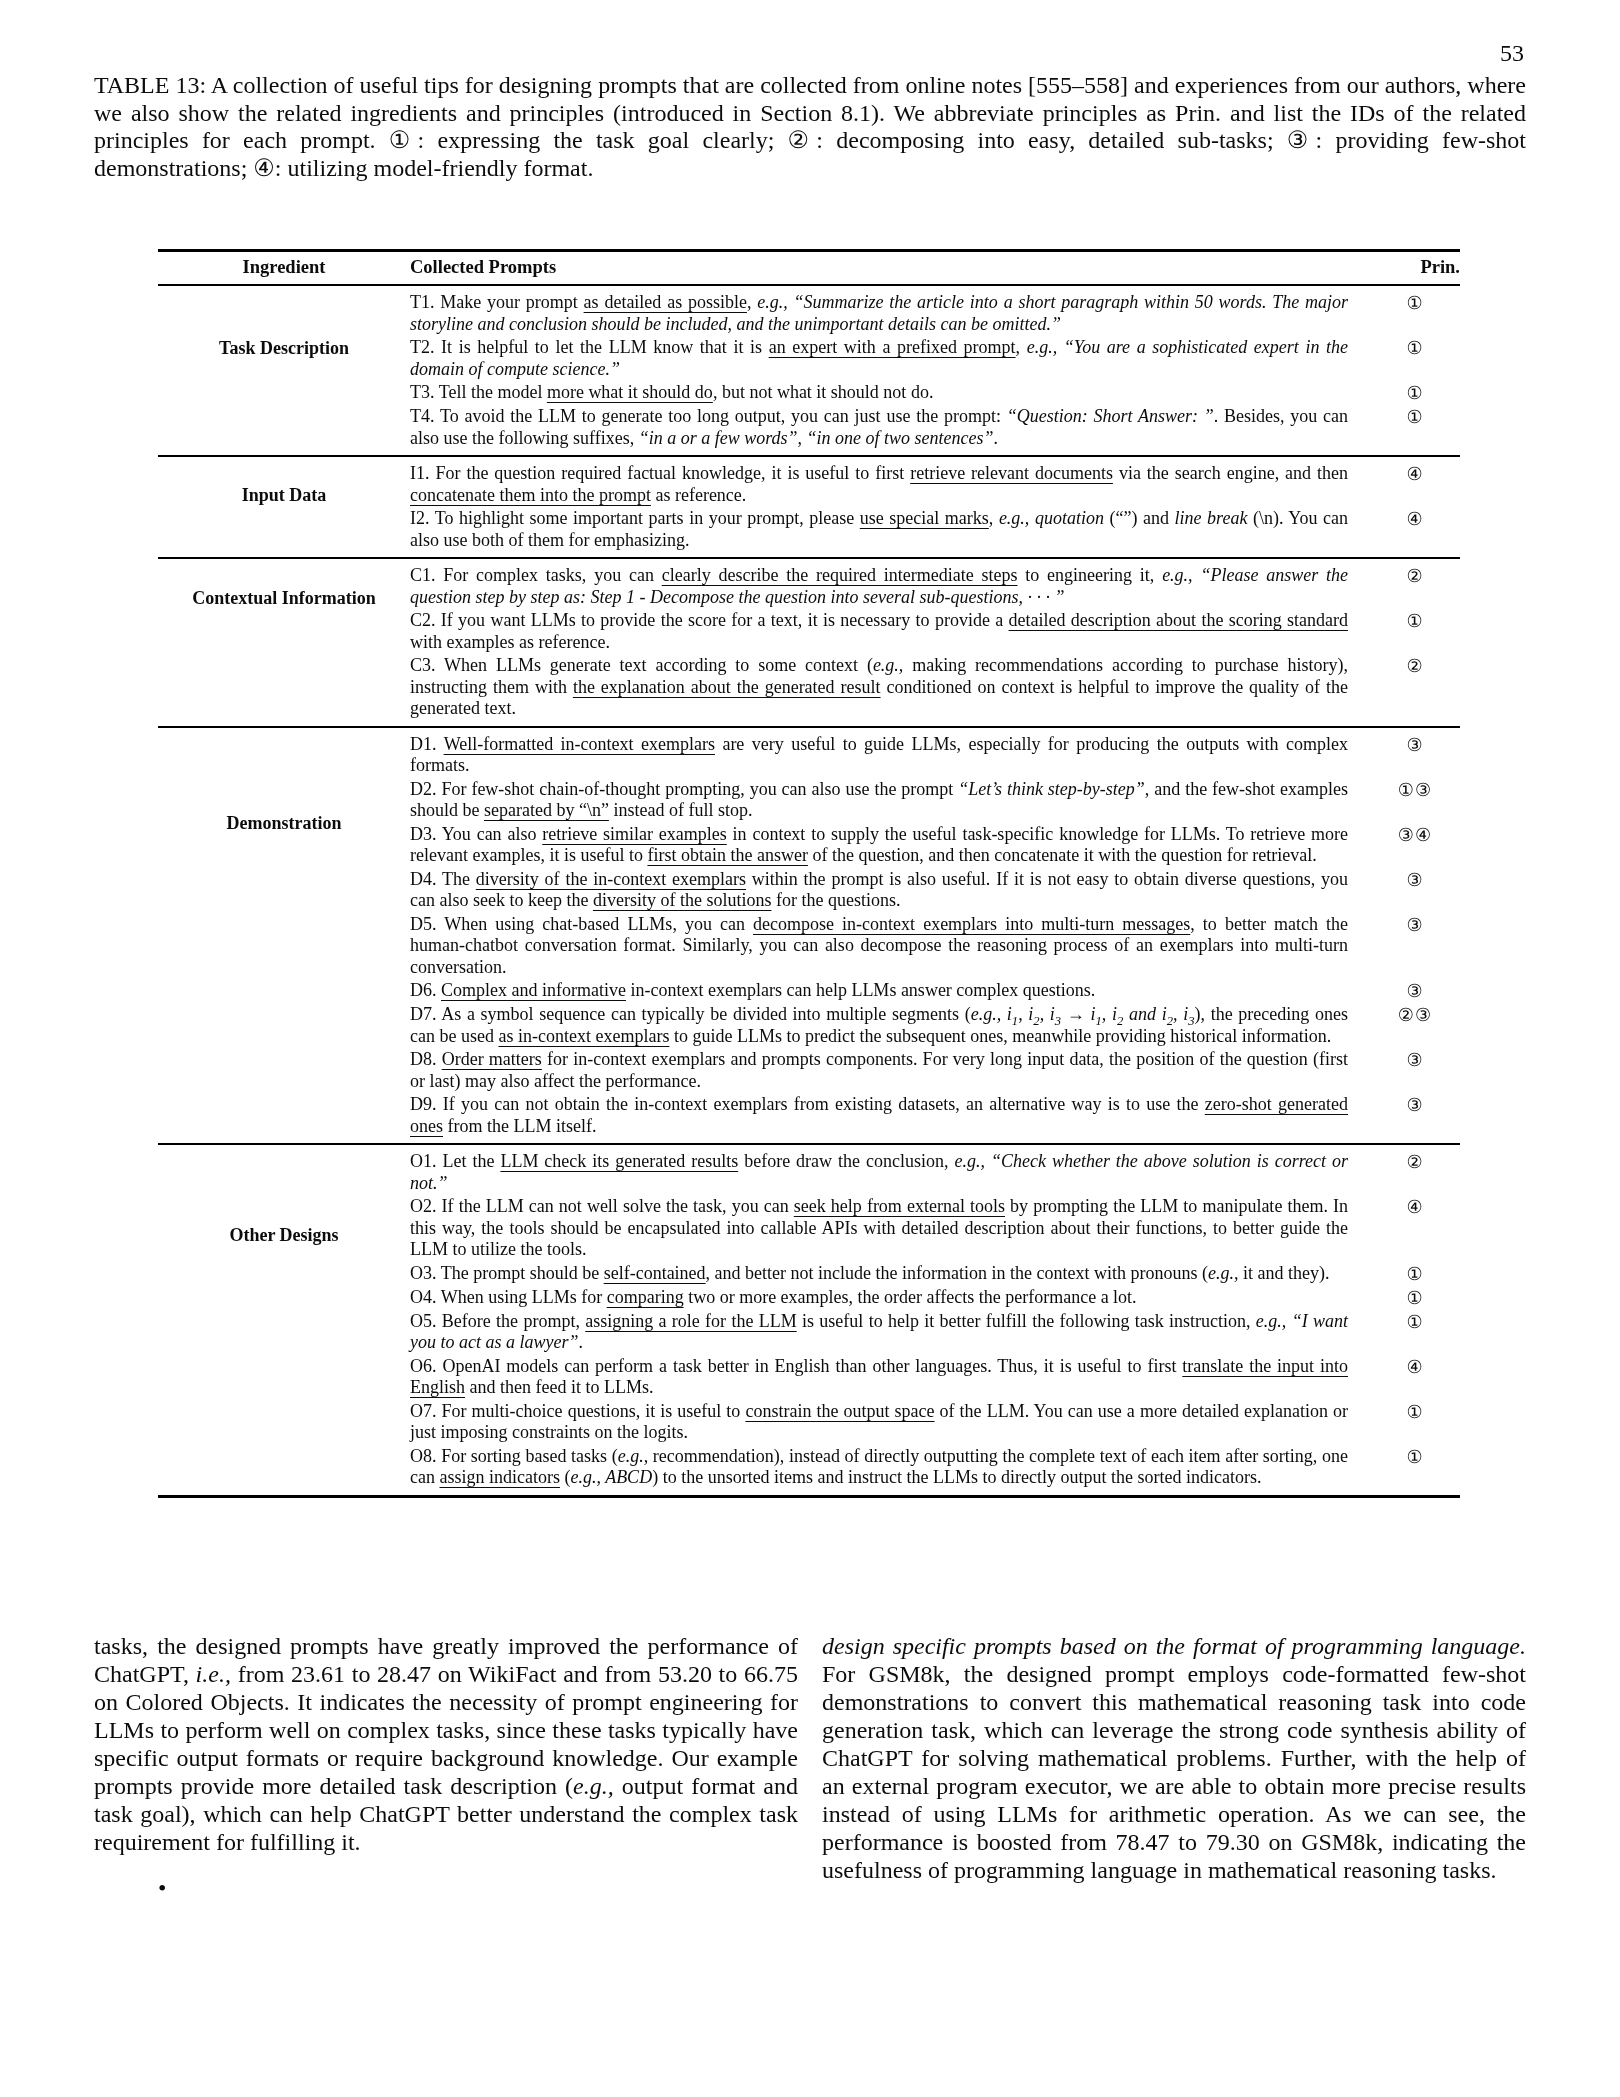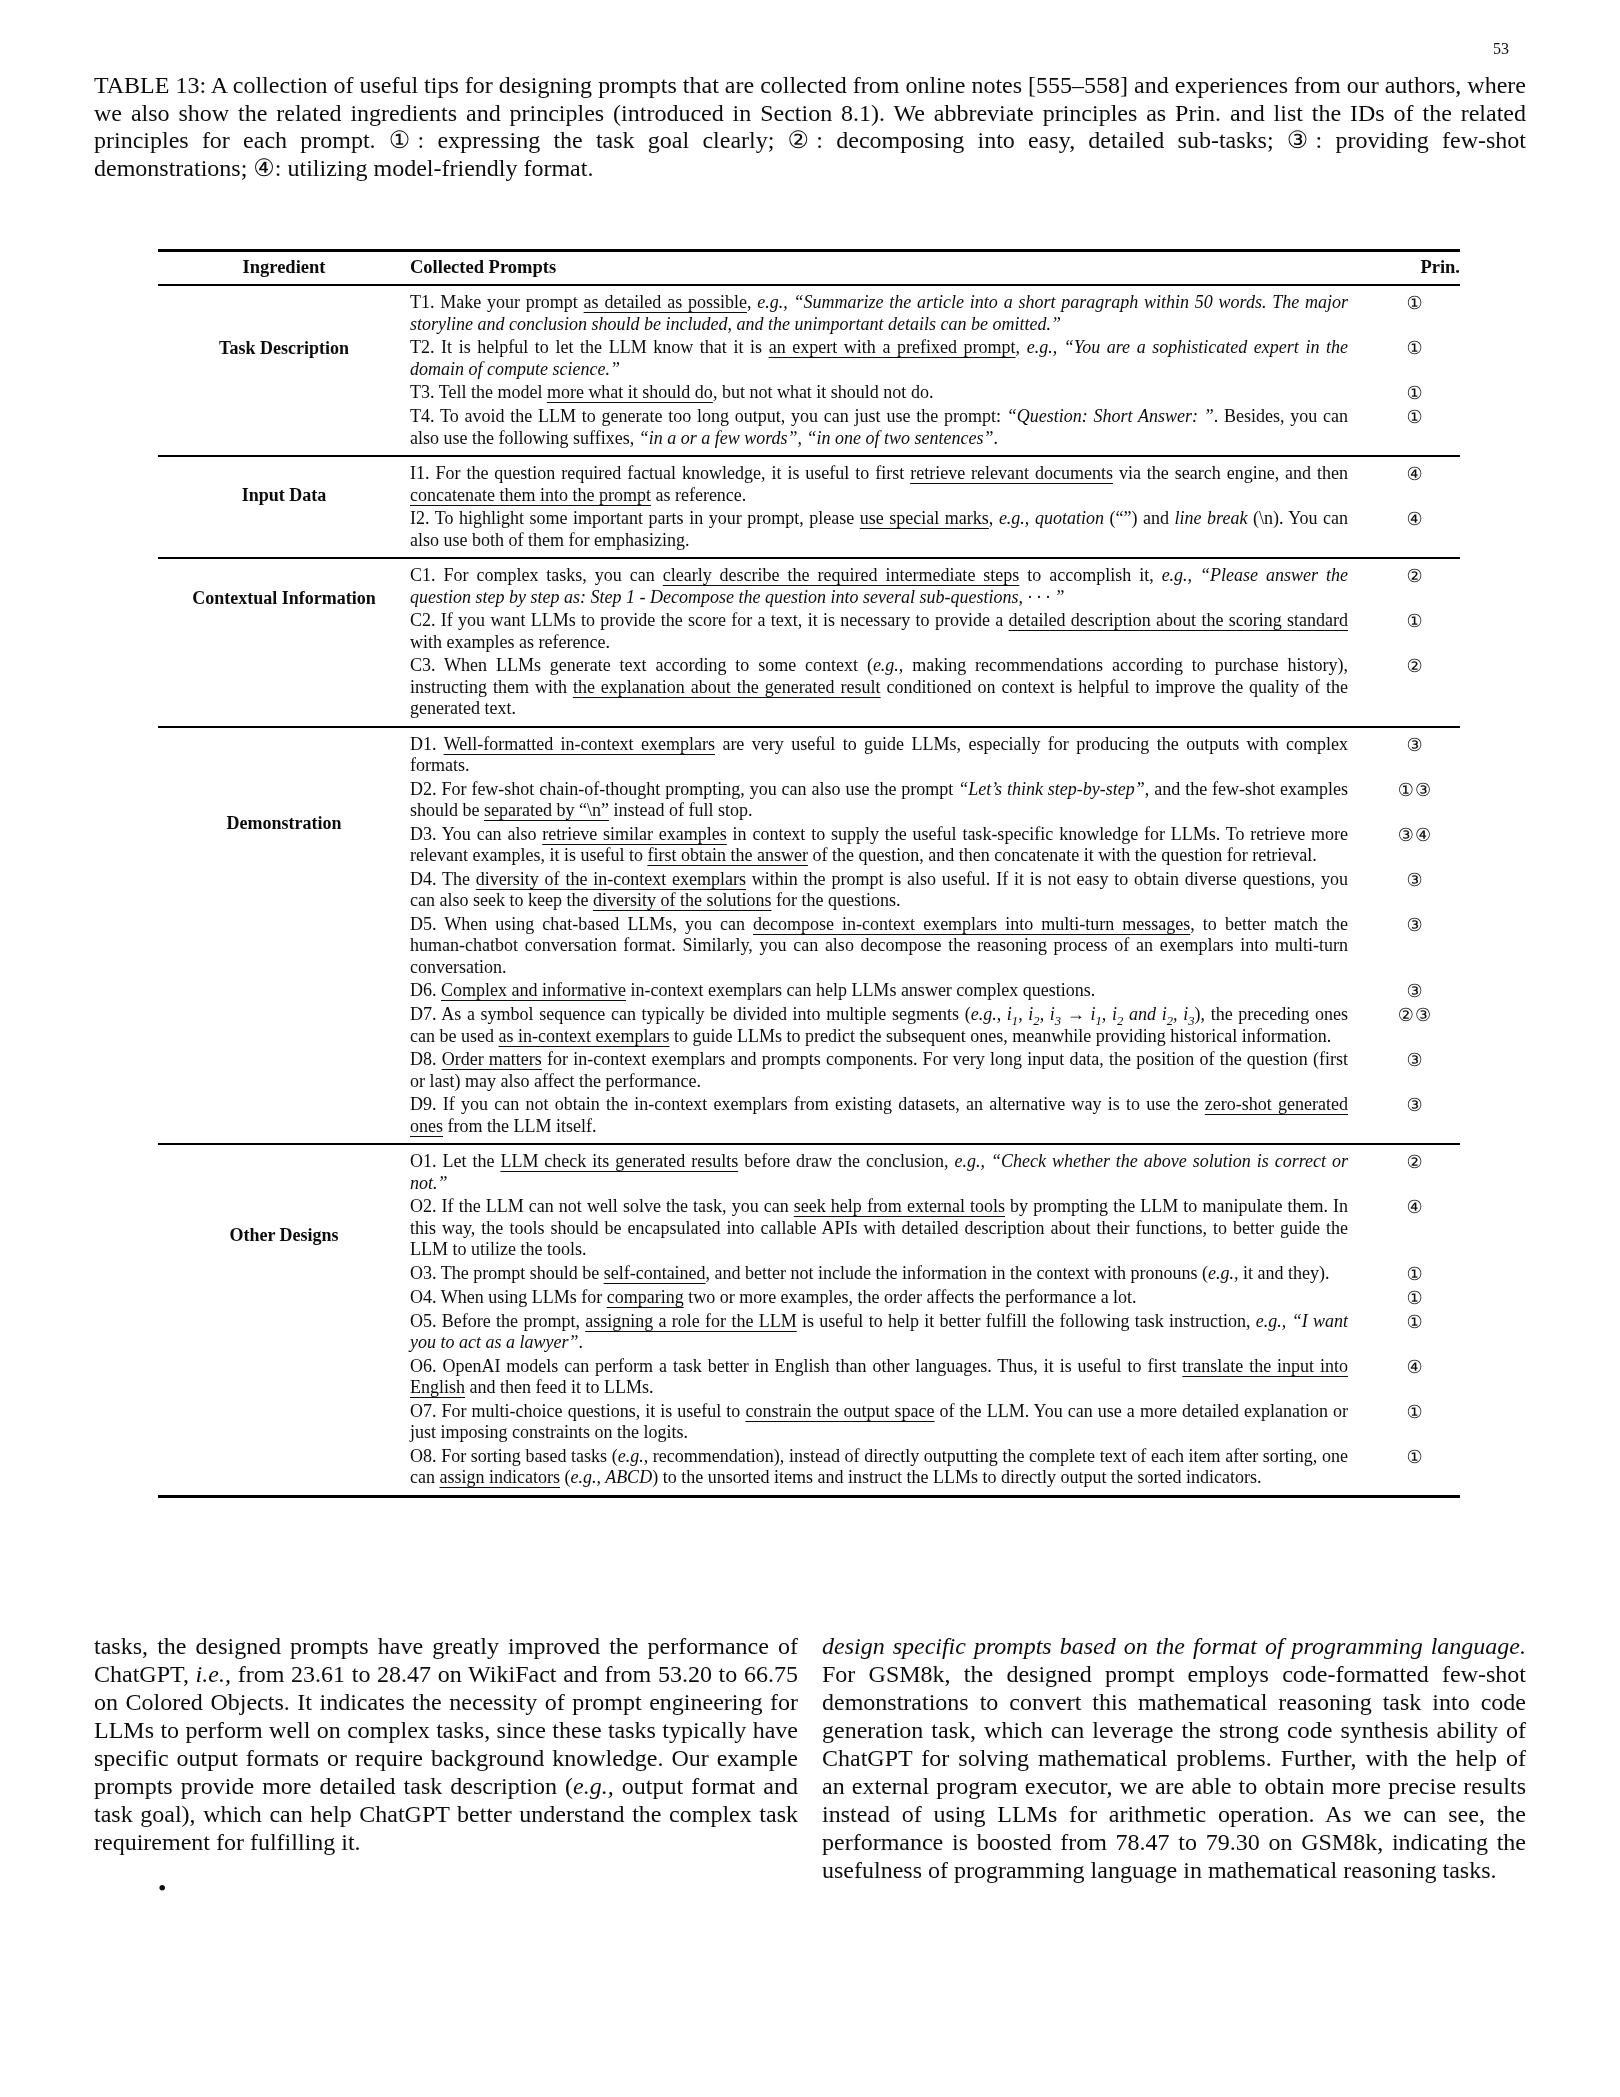--- a/index.html
+++ b/index.html
@@ -1,18 +1,18 @@
 <!DOCTYPE html>
 <html><head>
 <meta charset="utf-8">
 <style>
   html,body{margin:0;padding:0;background:#ffffff;}
   .page{position:relative;width:1620px;height:2097px;background:#fff;
         font-family:"Liberation Serif",serif;color:#0c0c0c;overflow:hidden;}
-  .pageno{position:absolute;top:40px;right:111px;font-size:16px;}
+  .pageno{position:absolute;top:40px;right:96px;font-size:24px;}
   .caption{position:absolute;left:94px;top:72px;width:1432px;
            font-size:24px;line-height:27.6px;text-align:justify;}
   
   .tbl{position:absolute;left:158px;top:249px;width:1302px;}
   .thead{display:grid;grid-template-columns:252px 1fr 90px;
          border-top:3px solid #000;border-bottom:2px solid #000;
          padding:5px 0 6px;font-weight:bold;font-size:18.5px;}
   .th-ing{text-align:center;}
   .th-prompts{text-align:left;}
   .th-prin{text-align:right;}
@@ -95,21 +95,21 @@
               <div class="prin">④</div>
             </div>
           </div>
         </div>
         <div class="sect">
           <div class="ing">
             <div class="ing-label">Contextual Information</div>
           </div>
           <div class="rows">
             <div class="prow">
-              <div class="ptext"><span>C1. For complex tasks, you can </span><span class="b u">clearly describe the required intermediate steps</span><span> to accomplish it, </span><span class="i">e.g.,</span><span> </span><span class="i">“Please answer the question step by step as: Step 1 - Decompose the question into several sub-questions, · · · ”</span></div>
+              <div class="ptext"><span>C1. For complex tasks, you can </span><span class="b u">clearly describe the required intermediate steps</span><span> to engineering it, </span><span class="i">e.g.,</span><span> </span><span class="i">“Please answer the question step by step as: Step 1 - Decompose the question into several sub-questions, · · · ”</span></div>
               <div class="prin">②</div>
             </div>
             <div class="prow">
               <div class="ptext"><span>C2. If you want LLMs to provide the score for a text, it is necessary to provide a </span><span class="b u">detailed description about the scoring standard</span><span> with examples as reference.</span></div>
               <div class="prin">①</div>
             </div>
             <div class="prow">
               <div class="ptext"><span>C3. When LLMs generate text according to some context (</span><span class="i">e.g.,</span><span> making recommendations according to purchase history), instructing them with </span><span class="b u">the explanation about the generated result</span><span> conditioned on context is helpful to improve the quality of the generated text.</span></div>
               <div class="prin">②</div>
             </div>

